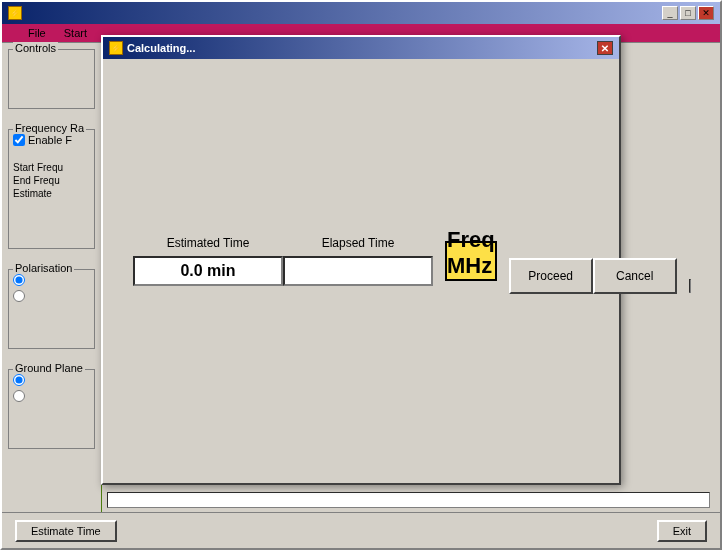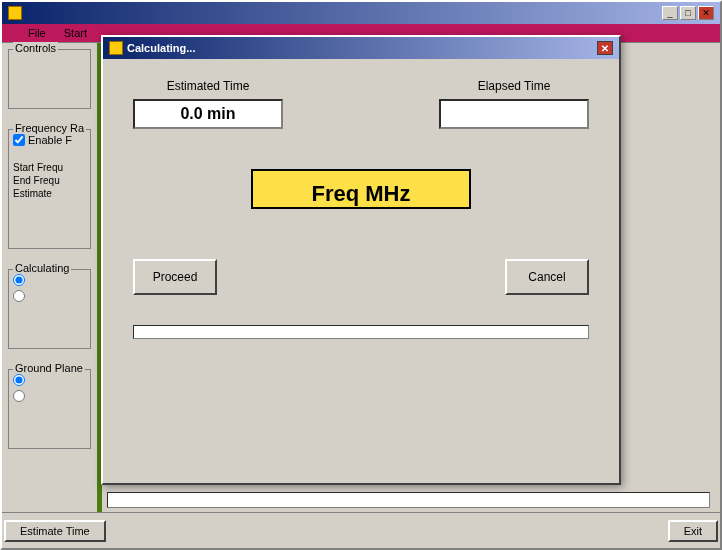--- a/index.html
+++ b/index.html
@@ -95,21 +95,21 @@
     .main-content {
       display: flex;
       height: calc(550px - 22px - 24px);
     }
 
     
     .sidebar {
       width: 100px;
       background: #d4d0c8;
       padding: 6px;
-      border-right: 5px solid #4d7c0f;
+      border-right: 1px solid #4d7c0f;
     }
 
     .group-box {
       border: 1px solid #808080;
       margin-bottom: 8px;
       padding: 4px;
       position: relative;
     }
 
     .group-label {
@@ -175,21 +175,21 @@
     .bottom-bar {
       position: absolute;
       bottom: 0;
       left: 0;
       right: 0;
       height: 36px;
       background: #d4d0c8;
       border-top: 1px solid #808080;
       display: flex;
       align-items: center;
-      padding: 0 2px;
+      padding: 0 13px;
       justify-content: space-between;
     }
 
     .bottom-btn {
       padding: 3px 14px;
       background: #d4d0c8;
       border: 2px solid #fff;
       border-right-color: #404040;
       border-bottom-color: #404040;
       font-size: 11px;
@@ -272,23 +272,24 @@
       display: flex;
       align-items: center;
       justify-content: center;
       cursor: pointer;
       font-weight: bold;
     }
 
     .dialog-body {
       padding: 20px 30px;
       display: flex;
-      flex-direction: column;
+      flex-direction: row;
       align-items: center;
       height: calc(100% - 22px);
+      gap: 12px;
     }
 
     .time-row {
       display: flex;
       justify-content: space-between;
       width: 100%;
       margin-bottom: 20px;
     }
 
     .time-group {
@@ -389,21 +390,21 @@
         <div class="checkbox-row">
           <input type="checkbox" checked="" style="">
           <span>Enable F</span>
         </div>
         <div class="label-row">Start Frequ</div>
         <div class="label-row">End Frequ</div>
         <div class="label-row">Estimate</div>
       </div>
 
       <div class="group-box polarisation-group" style="margin-top:20px;">
-        <span class="group-label">Calculating</span>
+        <span class="group-label">Polarisation</span>
         <div class="radio-row">
           <input type="radio" name="pol" checked="" style="">
         </div>
         <div class="radio-row">
           <input type="radio" name="pol" style="">
         </div>
       </div>
 
       <div class="group-box ground-group" style="margin-top:20px;">
         <span class="group-label">Ground Plane</span>

